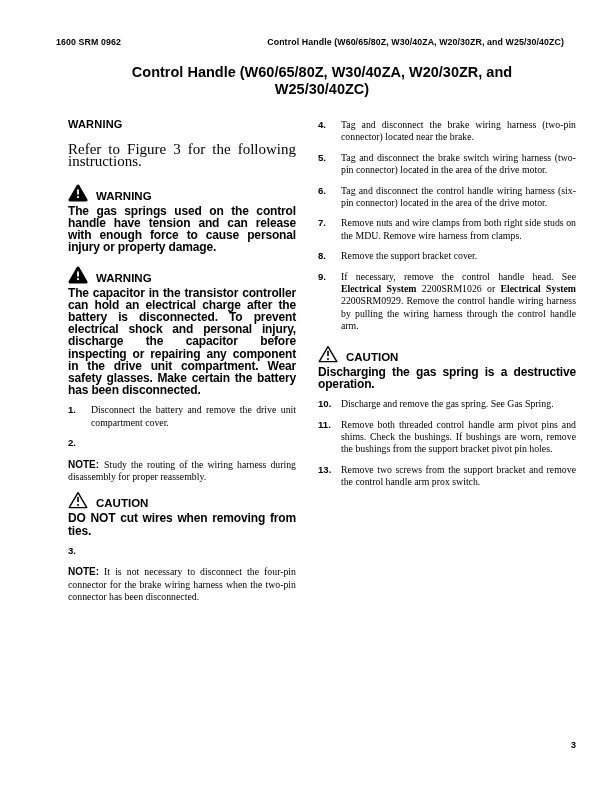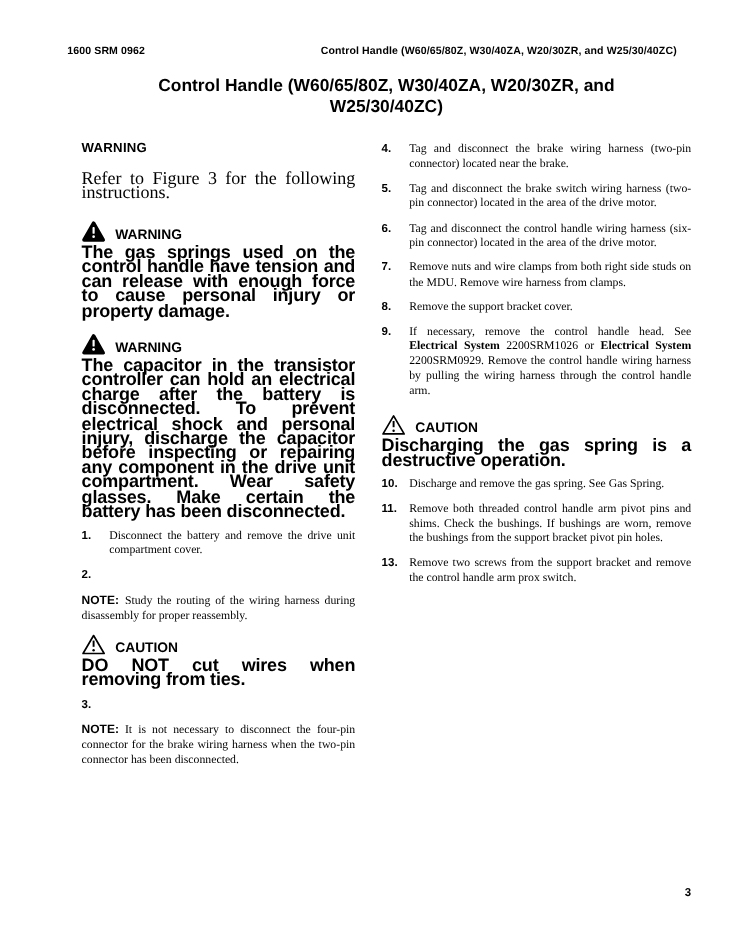--- a/index.html
+++ b/index.html
@@ -68,21 +68,21 @@
   .mt-md { margin-top: 10px; }
   .mt-sm { margin-top: 6px; }
   .alert-label {
     font-family: "Liberation Sans", sans-serif;
     font-weight: bold;
     font-size: 11.5px;
   }
   .alert-text {
     font-family: "Liberation Sans", sans-serif;
     font-weight: bold;
-    font-size: 15px;
+    font-size: 12px;
     letter-spacing: -0.15px;
     line-height: 12.2px;
     text-align: justify;
     hyphens: auto; -webkit-hyphens: auto;
   }
   .alert-icon { flex: 0 0 auto; display: block; }
 
   .step { display: flex; margin-top: 8px; }
   .step-first { margin-top: 3px; }
   .step-num {

